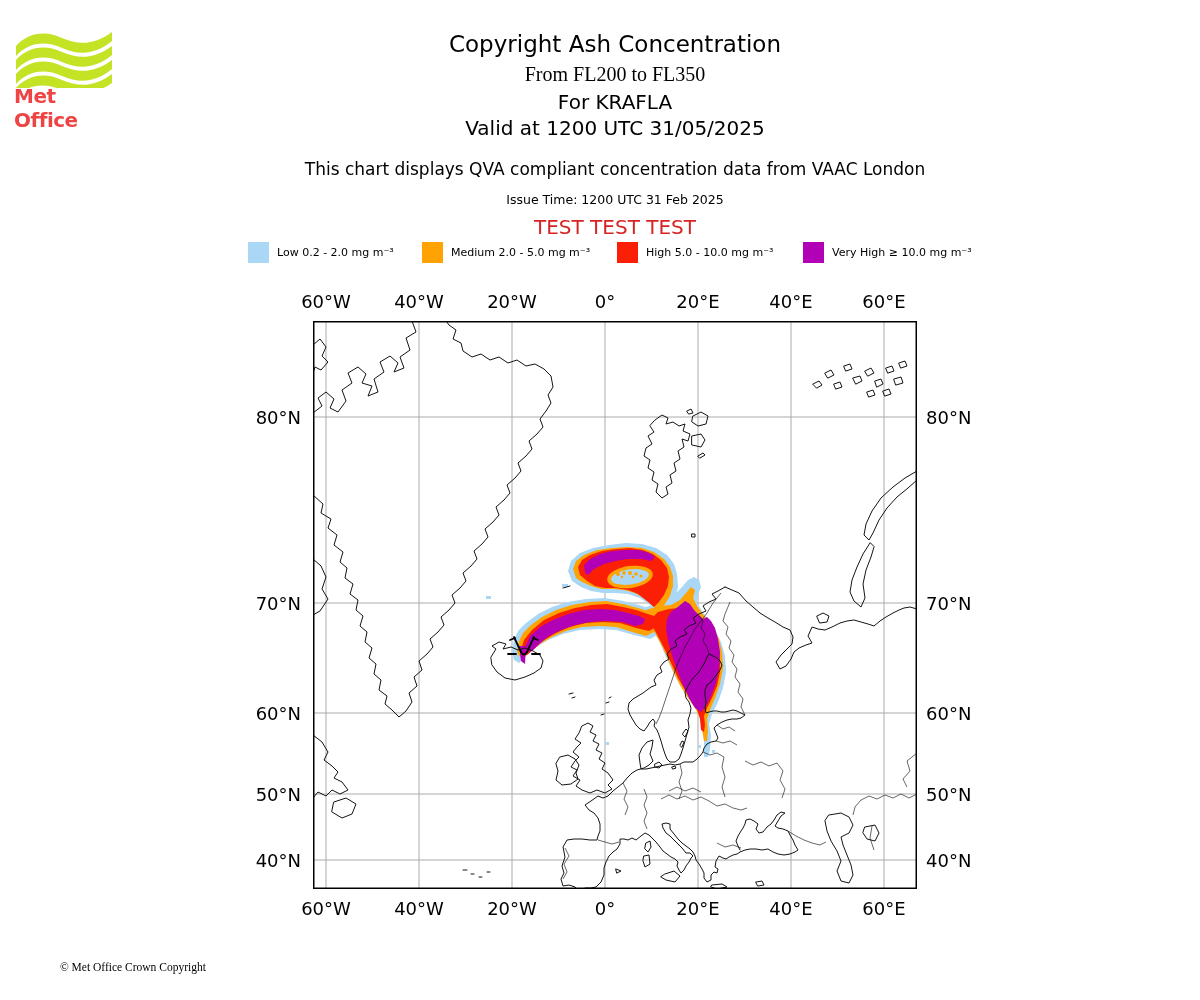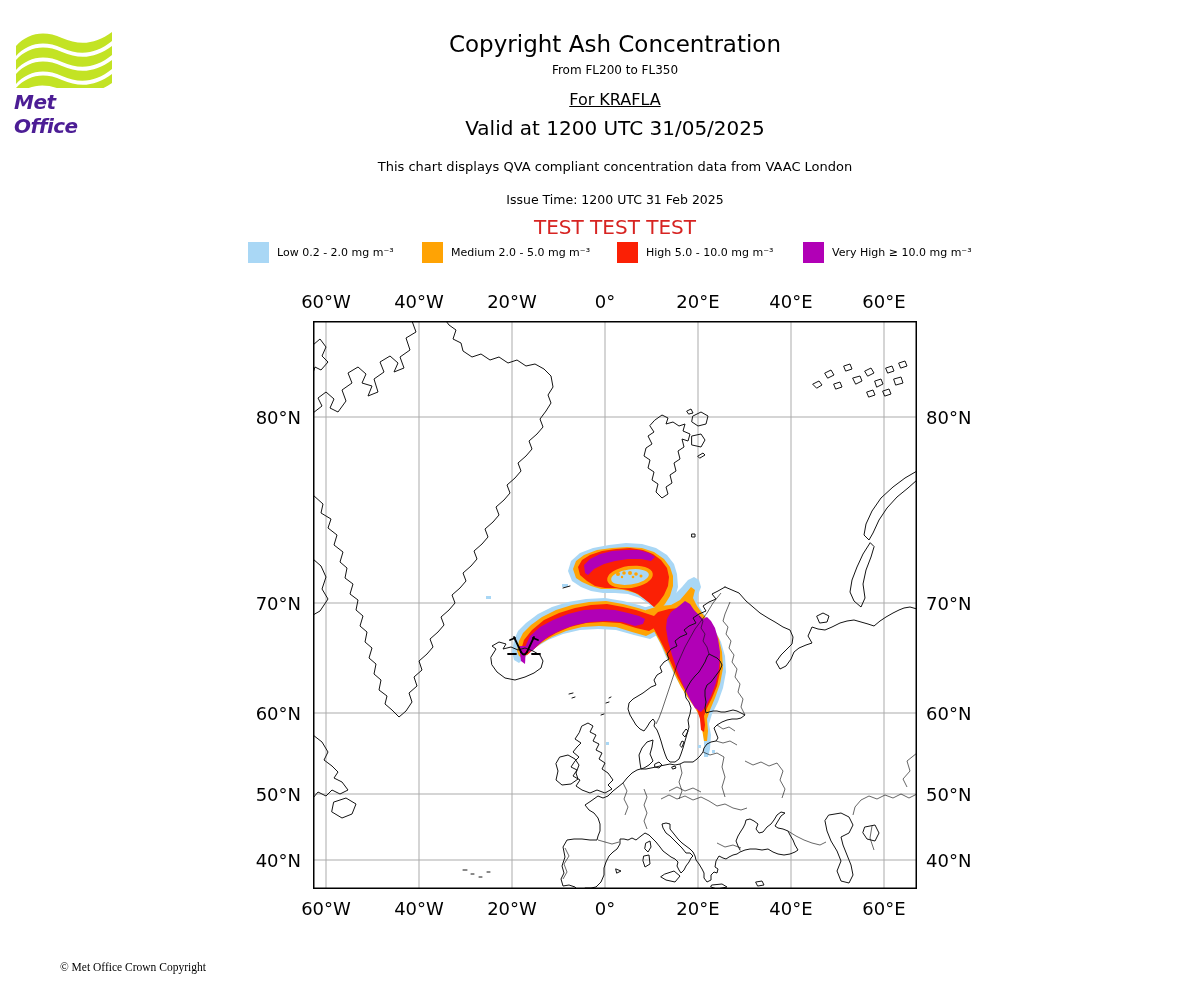--- a/index.html
+++ b/index.html
@@ -1,24 +1,24 @@
 <!DOCTYPE html>
 <html><head>
 <meta charset="utf-8">
 <style>
   html,body{margin:0;padding:0;background:#fff;}
   body{width:1200px;height:1000px;position:relative;font-family:"DejaVu Sans","Liberation Sans",sans-serif;color:#000;overflow:hidden;}
   .logo{position:absolute;left:14px;top:28px;width:100px;height:90px;}
-  .logo-text{position:absolute;left:0px;top:62px;font-size:20px;font-weight:bold;color:#4c1d95;letter-spacing:-0.5px;font-family:"DejaVu Sans","Liberation Sans",sans-serif;font-style:italic;}
+  .logo-text{position:absolute;left:0px;top:56px;font-size:20px;font-weight:bold;color:#ef4444;letter-spacing:-0.5px;font-family:"DejaVu Sans","Liberation Sans",sans-serif;}
   .header{position:absolute;left:30px;top:0;width:1170px;text-align:center;}
   .title{position:absolute;left:0;right:0;top:31px;font-size:23px;}
-  .sub1{position:absolute;left:0;right:0;top:63px;font-size:12px;}
-  .sub2{position:absolute;left:0;right:0;top:90px;font-size:16px;text-decoration:underline;}
+  .sub1{position:absolute;left:0;right:0;top:63px;font-size:20px;font-family:Liberation Serif, serif;}
+  .sub2{position:absolute;left:0;right:0;top:90px;font-size:20px;}
   .sub3{position:absolute;left:0;right:0;top:116px;font-size:20px;}
-  .note{position:absolute;left:0;right:0;top:159px;font-size:13px;}
+  .note{position:absolute;left:0;right:0;top:159px;font-size:17px;}
   .issue{position:absolute;left:0;right:0;top:192px;font-size:12.5px;}
   .test{position:absolute;left:0;right:0;top:215px;font-size:20px;color:#D72422;}
   .legend-item{position:absolute;top:241px;display:flex;align-items:center;height:22px;}
   .swatch{width:21px;height:21px;margin-right:8px;flex:0 0 auto;}
   .sw-low{background:#A9D7F5;}
   .sw-med{background:#FFA304;}
   .sw-high{background:#FB2005;}
   .sw-vhigh{background:#B100B6;}
   .legend-label{font-size:11px;white-space:nowrap;}
   .map-wrap{position:absolute;left:313px;top:321px;width:604px;height:568px;padding-left:36px;}

